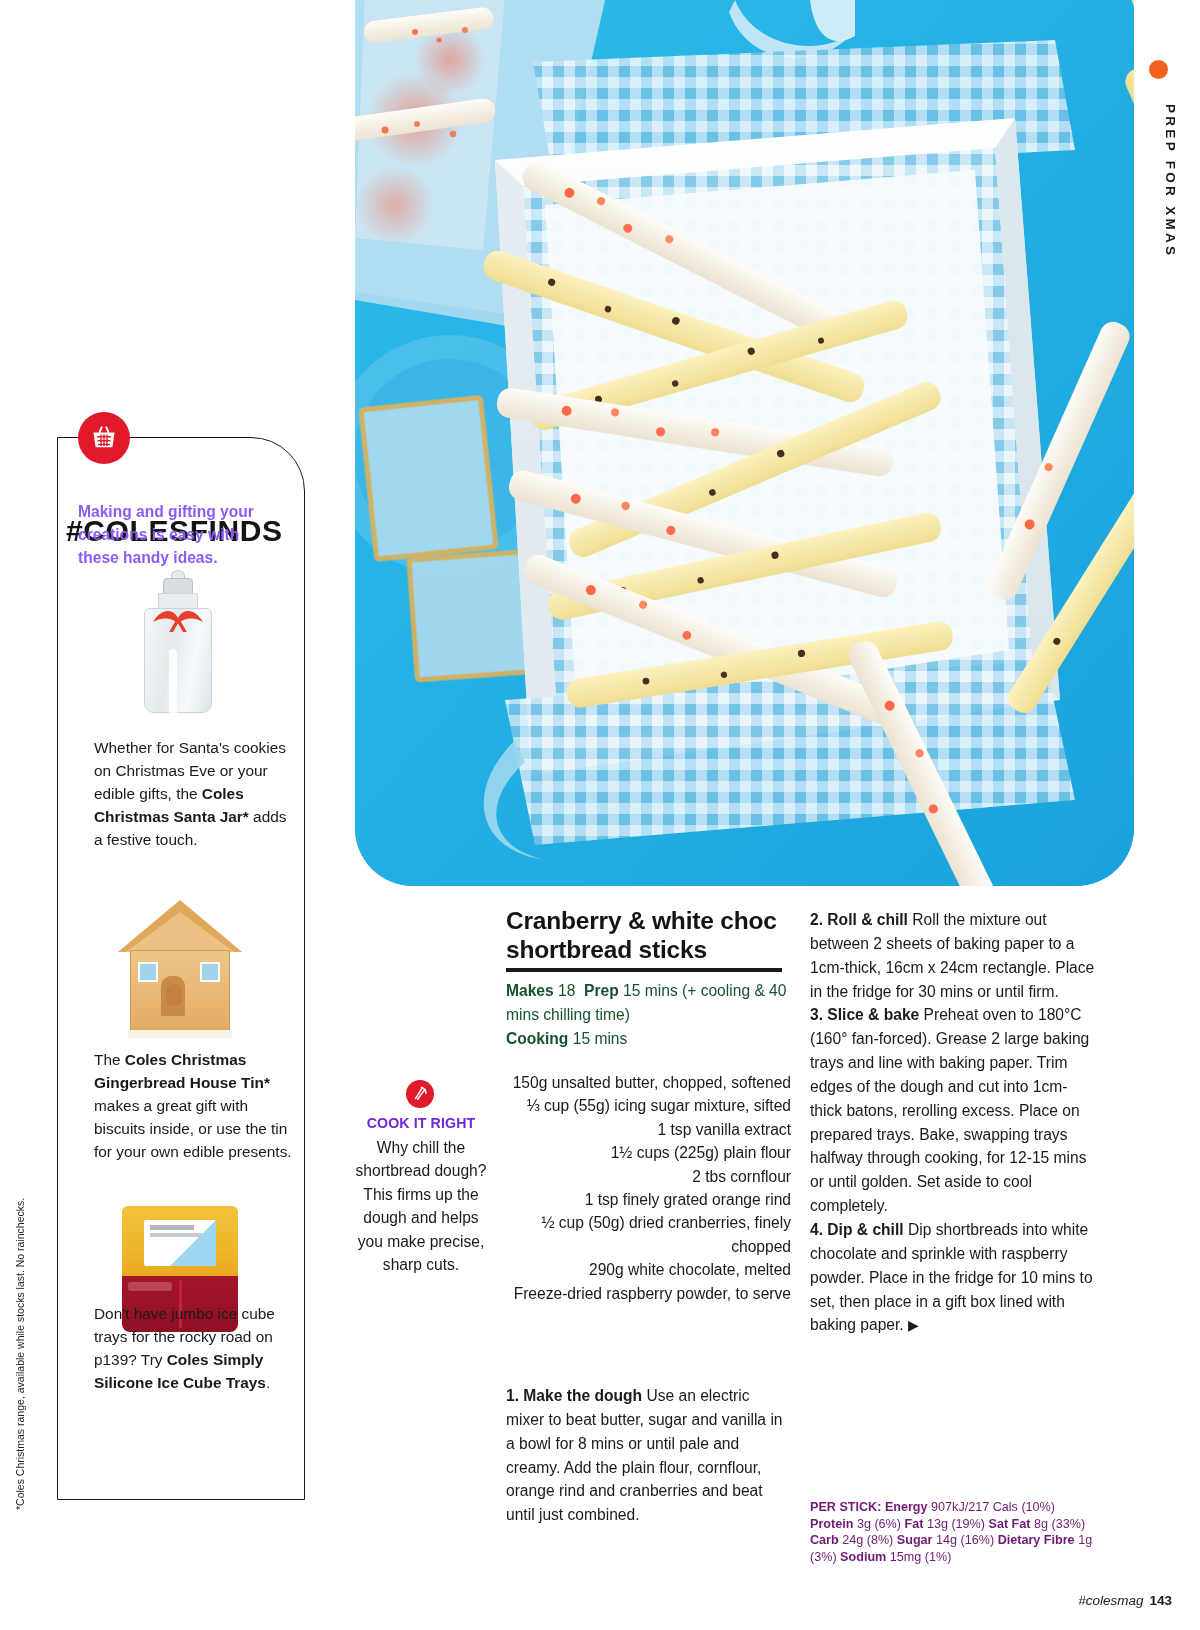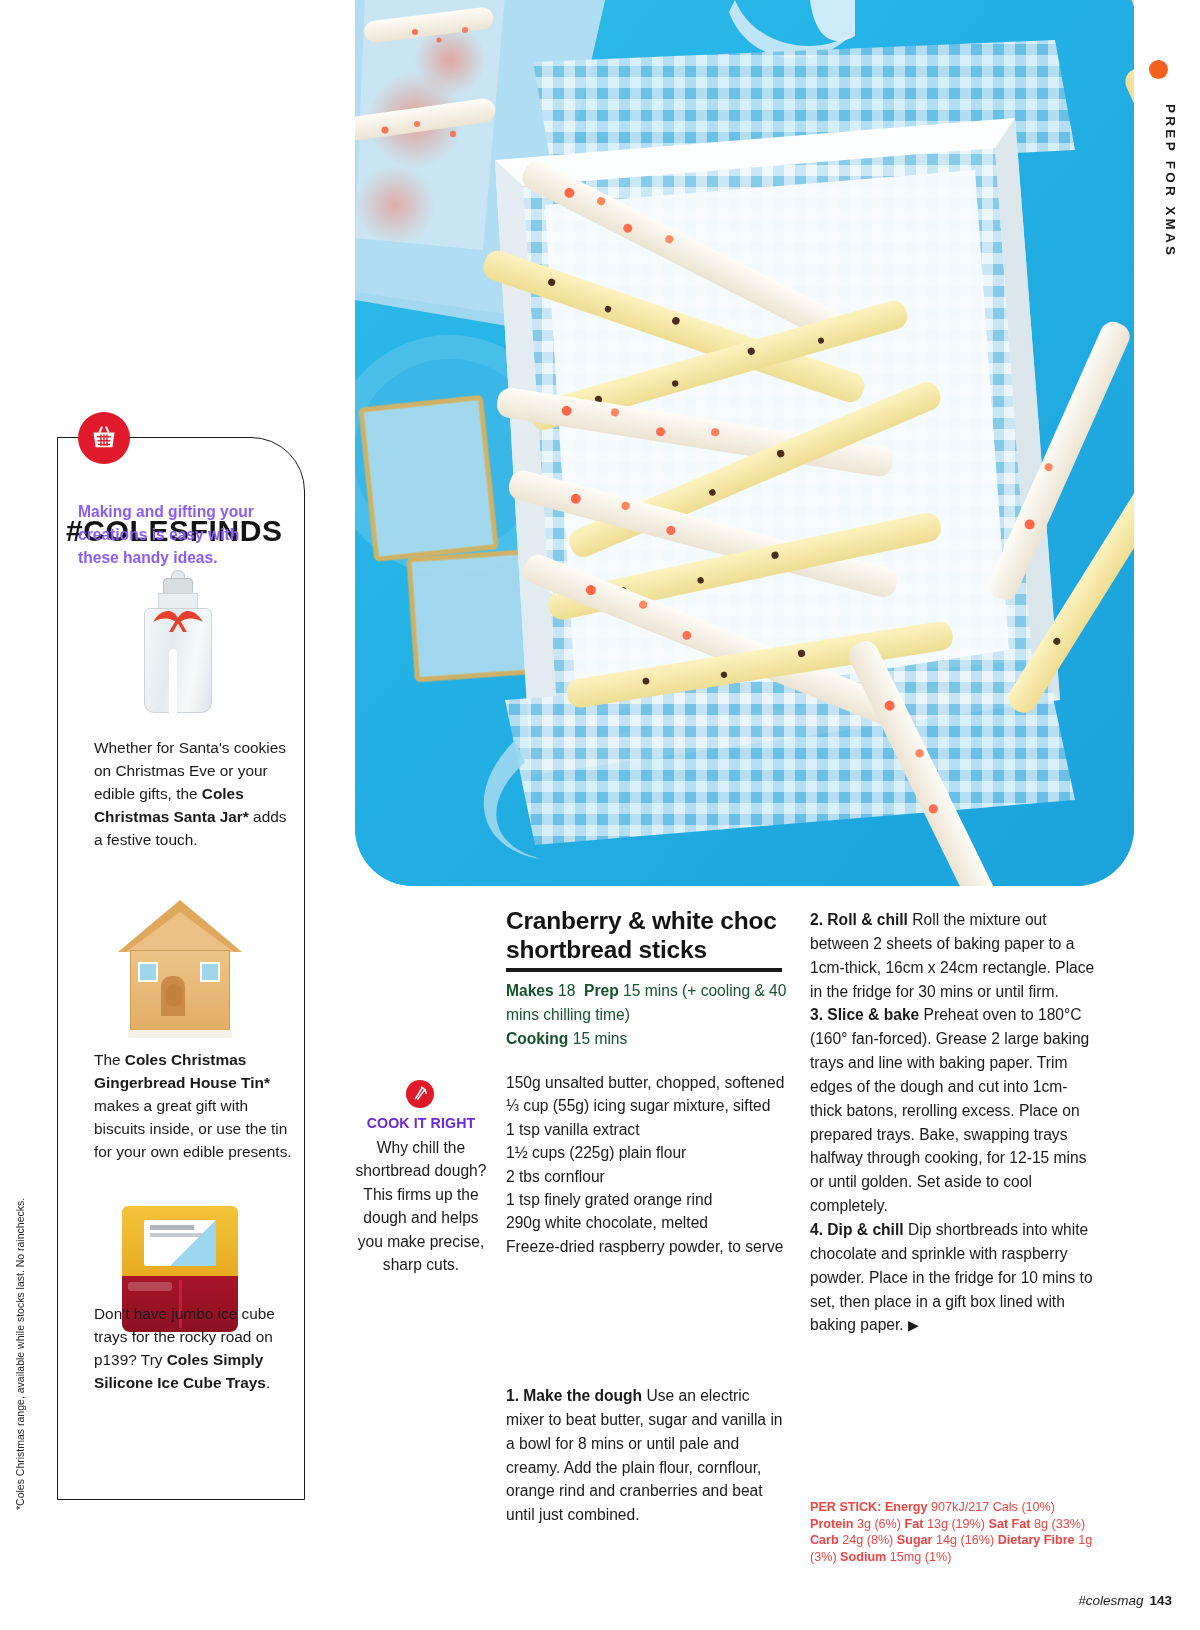--- a/index.html
+++ b/index.html
@@ -274,20 +274,21 @@
     top: 1071px;
     width: 285px;
     font-size: 15.6px;
     line-height: 1.5;
     color: #1a1a1a;
   }
   .ingredients li {
     list-style: none;
     padding-left: 14px;
     text-indent: -14px;
+    text-align: right;
   }
 
   .method-col1 {
     position: absolute;
     left: 506px;
     top: 1384px;
     width: 285px;
     font-size: 15.6px;
     line-height: 1.53;
     color: #1a1a1a;
@@ -303,21 +304,21 @@
   }
   .method-col1 b, .method-col2 b { font-weight: 700; }
 
   .nutrition {
     position: absolute;
     left: 810px;
     top: 1499px;
     width: 290px;
     font-size: 12.6px;
     line-height: 1.33;
-    color: #ef4444;
+    color: #701a75;
   }
   .nutrition b { font-weight: 700; }
 
   
   .cook-badge {
     position: absolute;
     left: 406px;
     top: 1080px;
     width: 28px;
     height: 28px;
@@ -634,20 +635,21 @@
   <span>15 mins</span>
 </div>
 
 <ul class="ingredients">
   <li>150g unsalted butter, chopped, softened</li>
   <li>⅓ cup (55g) icing sugar mixture, sifted</li>
   <li>1 tsp vanilla extract</li>
   <li>1½ cups (225g) plain flour</li>
   <li>2 tbs cornflour</li>
   <li>1 tsp finely grated orange rind</li>
+  <li>½ cup (50g) dried cranberries, finely chopped</li>
   <li>290g white chocolate, melted</li>
   <li>Freeze-dried raspberry powder, to serve</li>
 </ul>
 
 <div class="method-col1">
   <b>1.</b>
   <b>Make the dough</b>
   <span>Use an electric mixer to beat butter, sugar and vanilla in a bowl for 8 mins or until pale and creamy. Add the plain flour, cornflour, orange rind and cranberries and beat until just combined.</span>
 </div>
 

